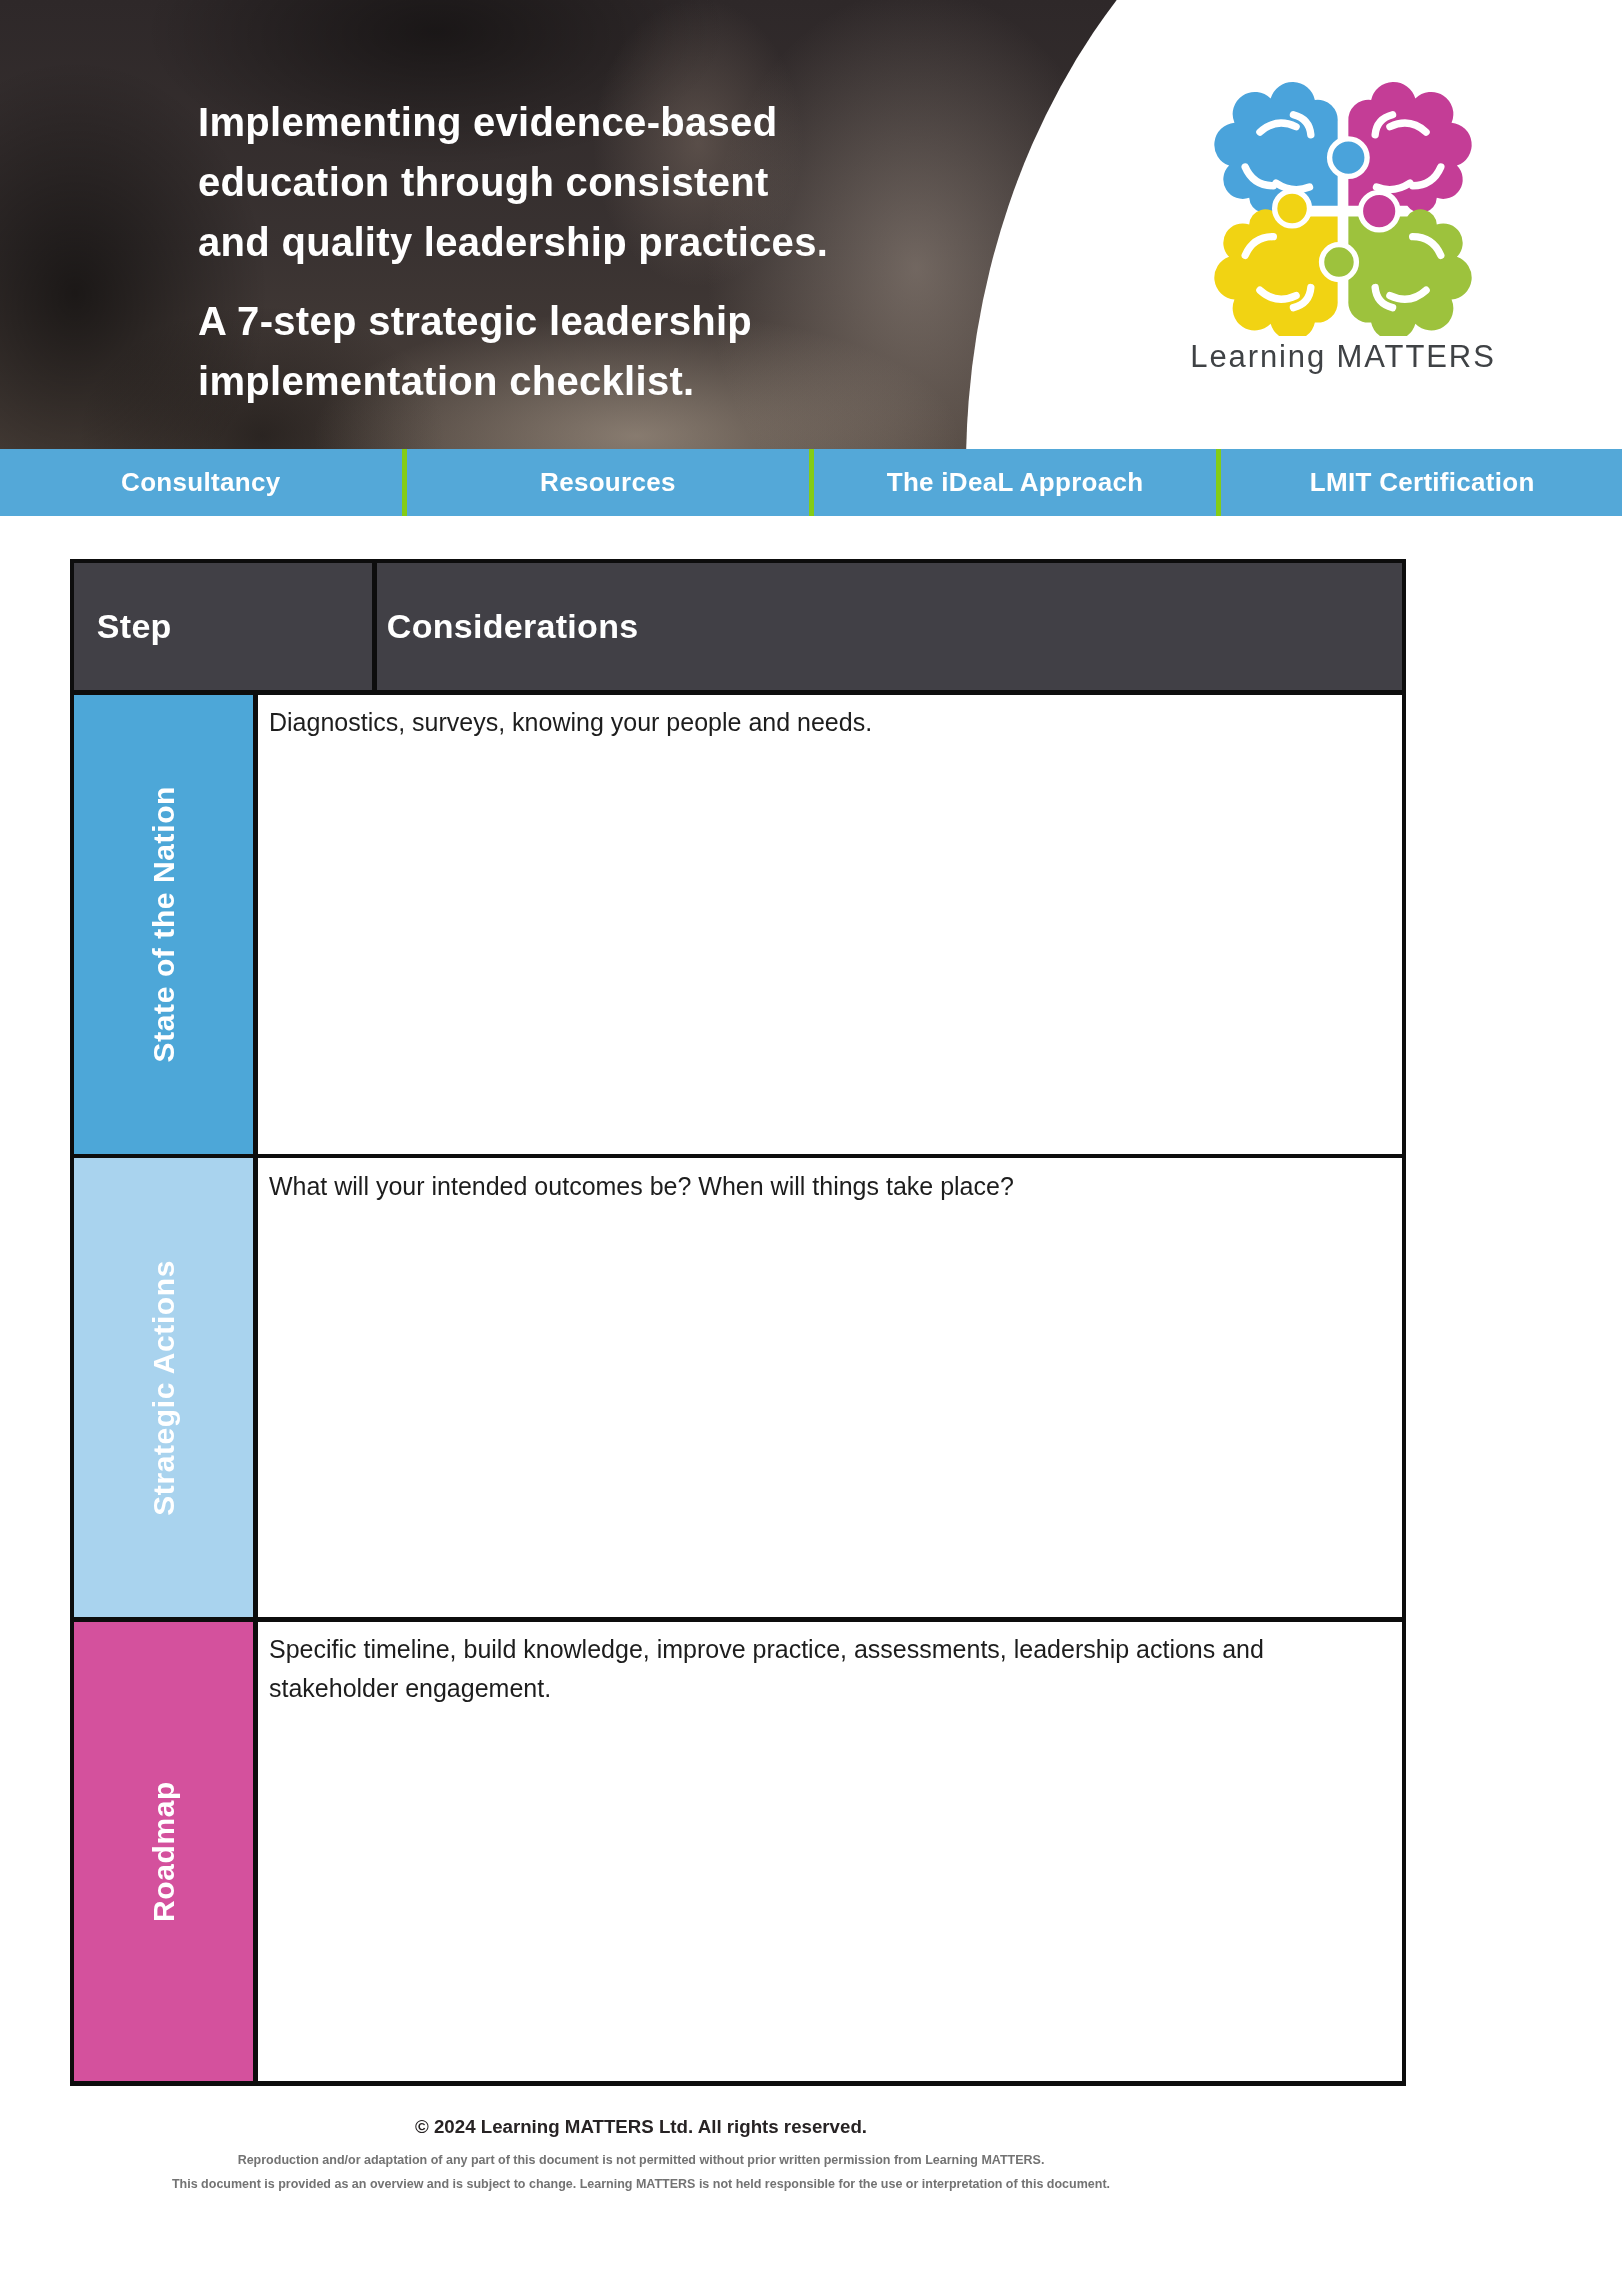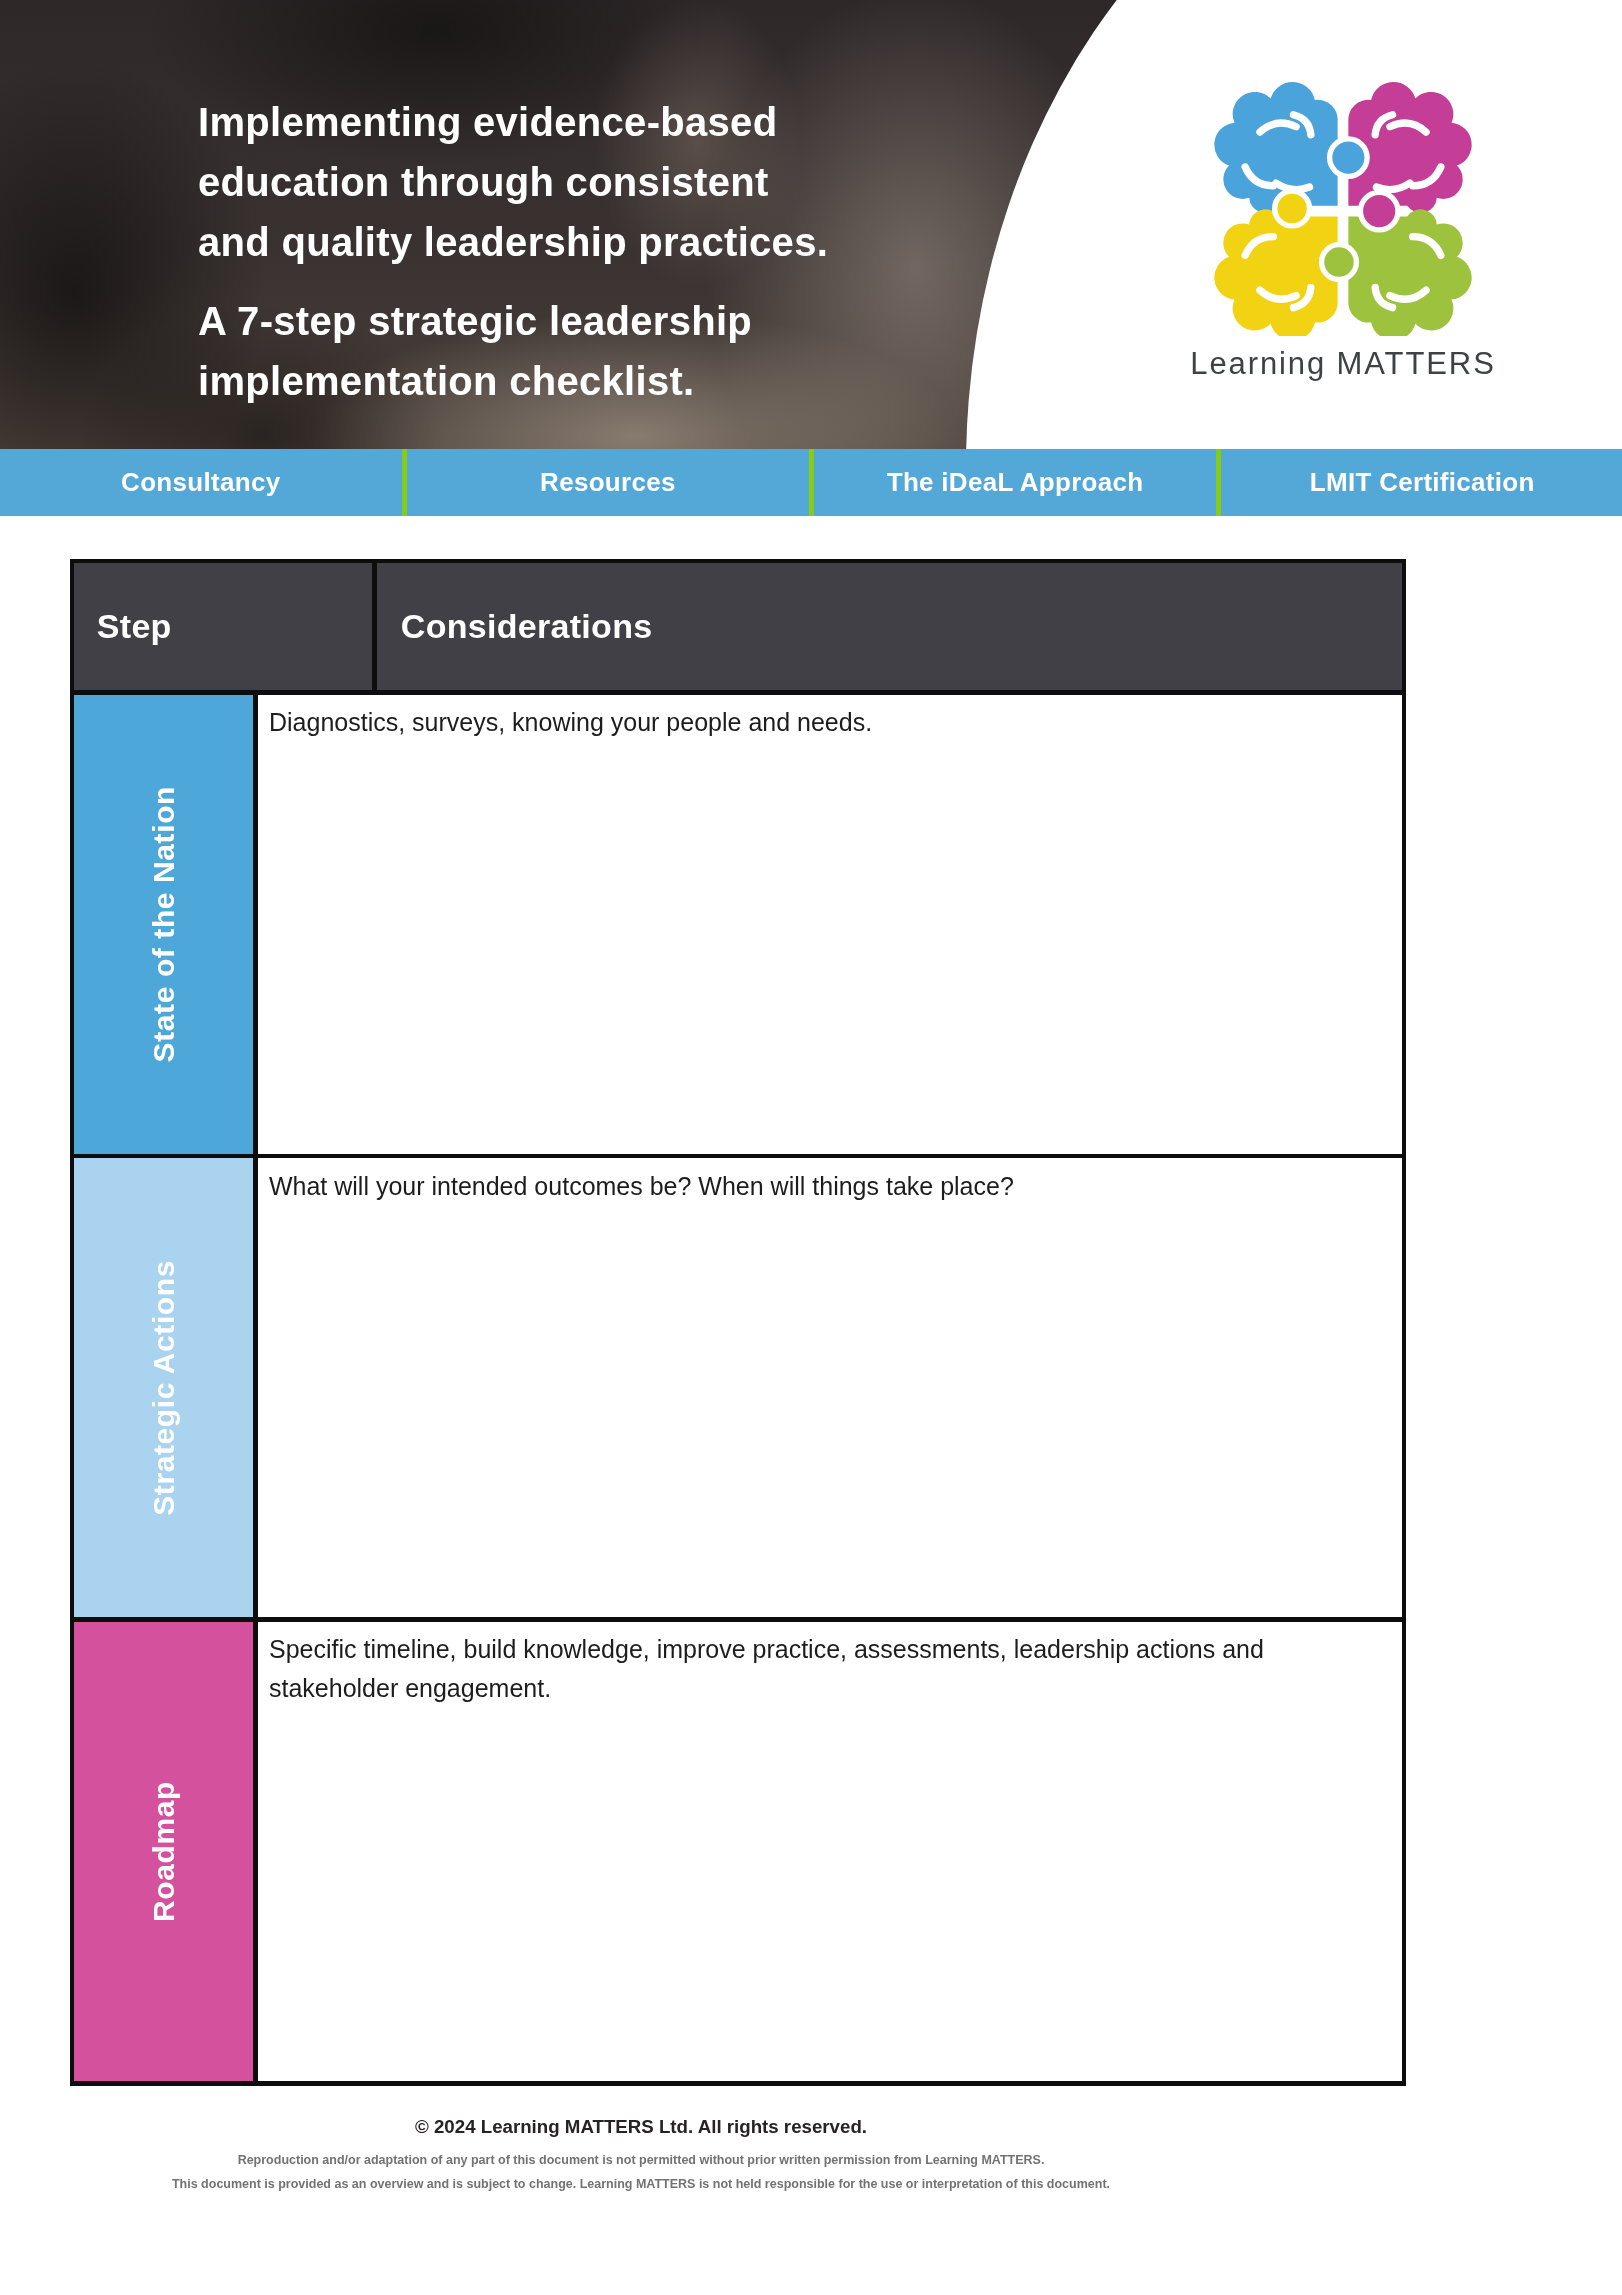--- a/index.html
+++ b/index.html
@@ -18,36 +18,36 @@
       linear-gradient(180deg,#2e2829 0%,#393231 55%,#4a403a 100%);}
   .white-curve{position:absolute;left:966px;top:-218px;width:1122px;height:1371px;
     border-radius:50%;background:#ffffff;}
   .title-block{position:absolute;left:198px;top:92px;z-index:3;}
   .title-block p{margin:0;color:#ffffff;font-size:40px;line-height:60px;font-weight:700;
     letter-spacing:0.3px;white-space:pre-line;}
   .title-block p.sub{margin-top:18.7px;}
 
   .logo{position:absolute;left:1156px;top:81px;width:374px;z-index:3;text-align:center;}
   .logo svg{display:block;margin:0 auto;width:268px;height:255px;}
-  .logo-text{margin-top:10px;color:#3f4245;font-size:31px;font-weight:400;letter-spacing:1.9px;}
+  .logo-text{margin-top:3px;color:#3f4245;font-size:31px;font-weight:400;letter-spacing:1.9px;}
 
   
   .nav{position:absolute;left:0;top:449px;width:1623px;height:67px;background:#84cc16;
     display:flex;gap:5.6px;z-index:4;}
   .nav-item{flex:1;display:flex;align-items:center;justify-content:center;
     color:#ffffff;font-size:26px;font-weight:700;letter-spacing:0.3px;cursor:pointer;}
 
   
   .tbl{position:absolute;left:70px;top:559px;width:1336px;height:1527px;box-sizing:border-box;
     background:#0d0d0d;padding:4.4px;display:flex;flex-direction:column;gap:4.4px;}
   .tbl-header{height:127px;flex:0 0 127px;display:flex;gap:4.4px;}
   .hcell{background:#414046;color:#ffffff;font-size:34px;font-weight:700;
     display:flex;align-items:center;letter-spacing:0.3px;box-sizing:border-box;}
   .hstep{width:298px;flex:0 0 298px;padding-left:22.4px;}
-  .hcons{flex:1;padding-left:24px;}
+  .hcons{flex:1;padding-left:10px;}
   .tbl-row{height:459px;flex:0 0 459px;display:flex;gap:4.4px;}
   .side{width:179px;flex:0 0 179px;display:flex;align-items:center;justify-content:center;}
   .vlabel{writing-mode:vertical-rl;transform:rotate(180deg);color:#ffffff;
     font-size:30px;font-weight:700;letter-spacing:0.6px;white-space:nowrap;}
   .content{flex:1;background:#ffffff;box-sizing:border-box;padding:8.7px 37px 8.7px 11.2px;}
   .ctext{margin:0;color:#1d1d1d;font-size:25px;line-height:39px;white-space:pre-line;}
 
   
   .footer{position:absolute;left:0;top:2116px;width:1282px;text-align:center;color:#272324;}
   .f1{margin:0 0 15px;font-size:18.7px;font-weight:700;}

